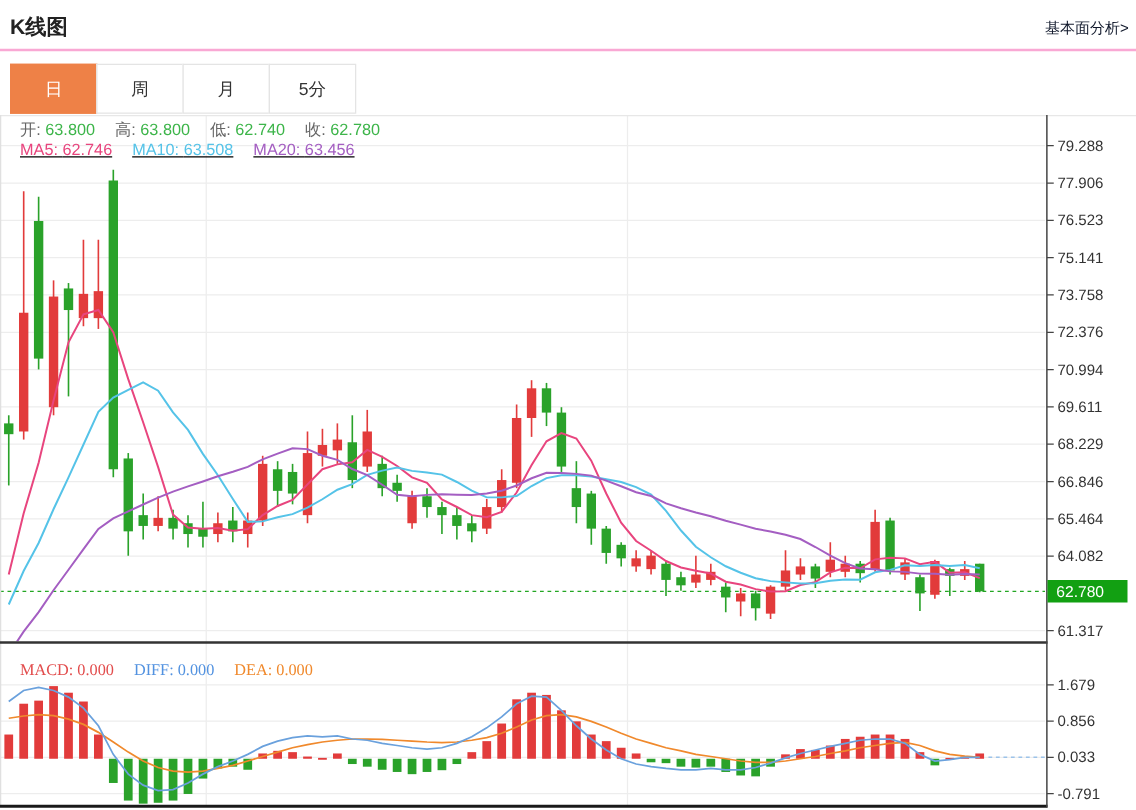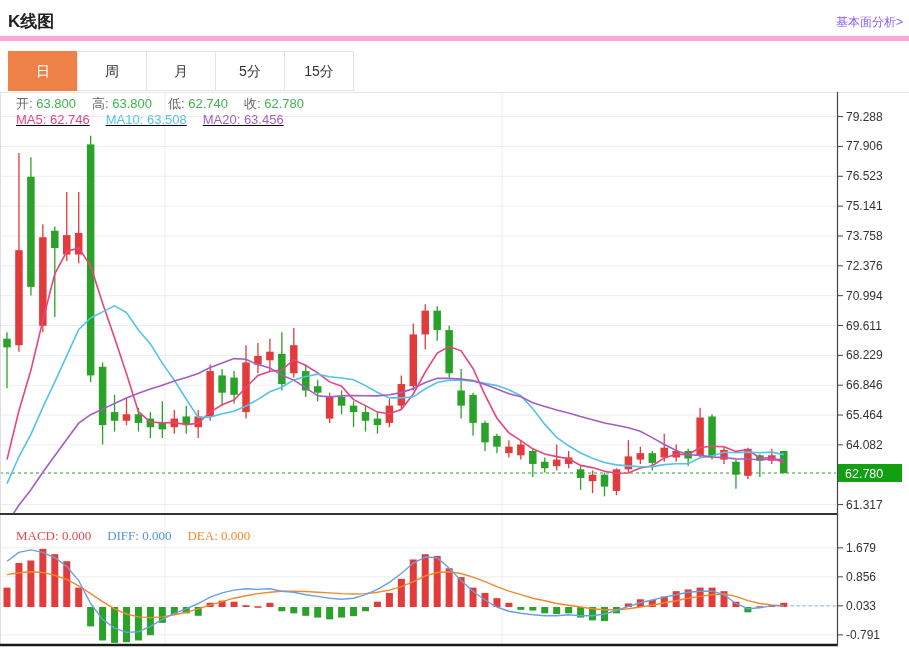--- a/index.html
+++ b/index.html
@@ -1,19 +1,19 @@
 <!DOCTYPE html>
 <html><head>
 <meta charset="utf-8">
 <style>
   * { margin:0; padding:0; box-sizing:border-box; }
   body { background:#fff; font-family:"Liberation Sans", sans-serif; width:909px; height:648px; overflow:hidden; }
-  .header { position:relative; height:41px; border-bottom:5px solid #f9a8d4; padding:10px 8px 0 8px; }
+  .header { position:relative; height:41px; border-bottom:2px solid #f9a8d4; padding:10px 8px 0 8px; }
   .header h1 { font-size:17px; font-weight:bold; color:#222; display:inline-block; }
-  .header a { position:absolute; right:6px; top:14px; font-size:12px; color:#8b5cf6; text-decoration:none; cursor:pointer; }
+  .header a { position:absolute; right:6px; top:14px; font-size:12px; color:#0f172a; text-decoration:none; cursor:pointer; }
   .tabbar { display:flex; margin:10px 0 0 8px; height:40px; }
   .tab { width:70px; height:40px; line-height:38px; text-align:center; font-size:14px; color:#333;
          background:#fff; border:1px solid #e4e4e4; margin-left:-1px; cursor:pointer; }
   .tab:first-child { margin-left:0; }
   .tab.active { background:#ee8147; border-color:#ee8147; color:#fff; }
   .chart-wrap { position:relative; width:909px; height:556px; margin-top:1px; }
   svg { position:absolute; left:0; top:0; display:block; }
   svg text { font-family:"Liberation Sans", sans-serif; }
   .legend { position:absolute; left:16px; font-size:13px; white-space:nowrap; pointer-events:none; }
   .legend span.lbl { color:#666; }
@@ -28,21 +28,20 @@
 <div class="header">
   <h1>K线图</h1>
   <a href="#">基本面分析&gt;</a>
 </div>
 
 <div class="tabbar" id="tabbar">
     <div class="tab active">日</div>
     <div class="tab">周</div>
     <div class="tab">月</div>
     <div class="tab">5分</div>
-    <div class="tab">15分</div>
   </div>
 
 <div class="chart-wrap">
   <svg id="chart" width="909" height="556" viewBox="0 0 909 556">
       <defs>
         <clipPath id="mainClip">
           <rect x="0" y="0" width="836" height="421"></rect>
         </clipPath>
         <clipPath id="macdClip">
           <rect x="0" y="424" width="836" height="129"></rect>

